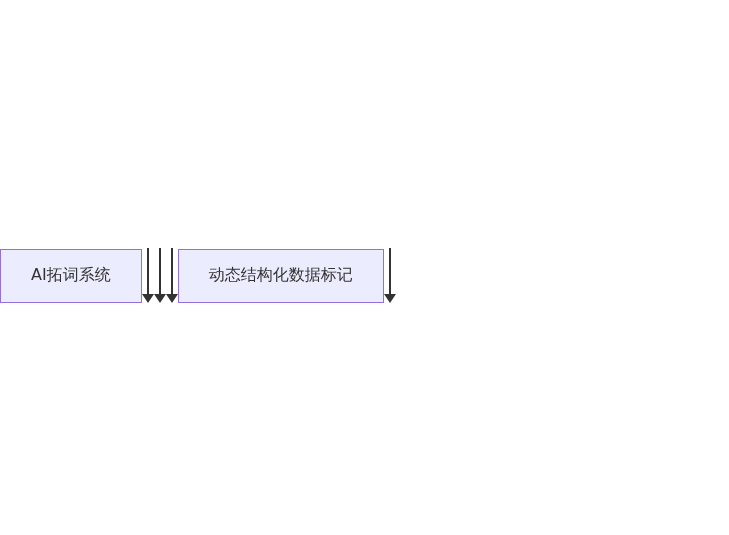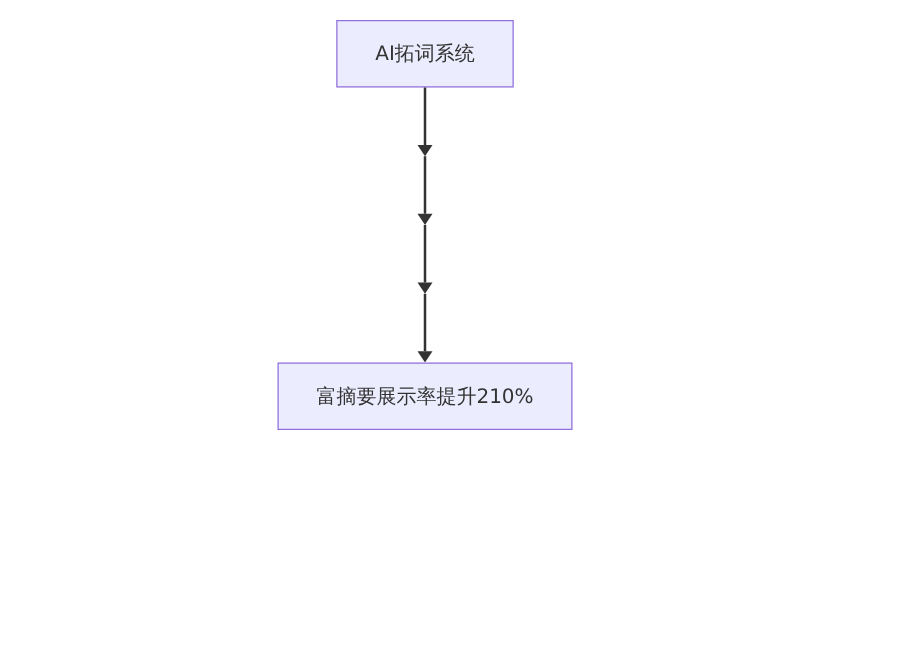--- a/index.html
+++ b/index.html
@@ -8,21 +8,21 @@
     background: #ffffff;
     font-family: "DejaVu Sans", "Liberation Sans", sans-serif;
   }
   .canvas {
     position: relative;
     width: 680px;
     height: 535px;
     background: #ffffff;
     overflow: hidden;
     display: flex;
-    flex-direction: column;
+    flex-direction: row;
     align-items: center;
     padding-top: 16px;
     box-sizing: border-box;
   }
   .flow-node {
     background: #ececff;
     border: 1px solid #9370db;
     color: #333333;
     height: 54px;
     min-width: 120px;
@@ -78,23 +78,23 @@
     <div class="line"></div>
     <div class="head"></div>
   </div>
 
 
   <div class="flow-arrow">
     <div class="line"></div>
     <div class="head"></div>
   </div>
 
+  <div class="flow-node">
+    <span>动态结构化数据标记</span>
+  </div>
 
   <div class="flow-arrow">
     <div class="line"></div>
     <div class="head"></div>
   </div>
 
-  <div class="flow-node">
-    <span>富摘要展示率提升210%</span>
-  </div>
 
 </div>
 
 </body></html>

